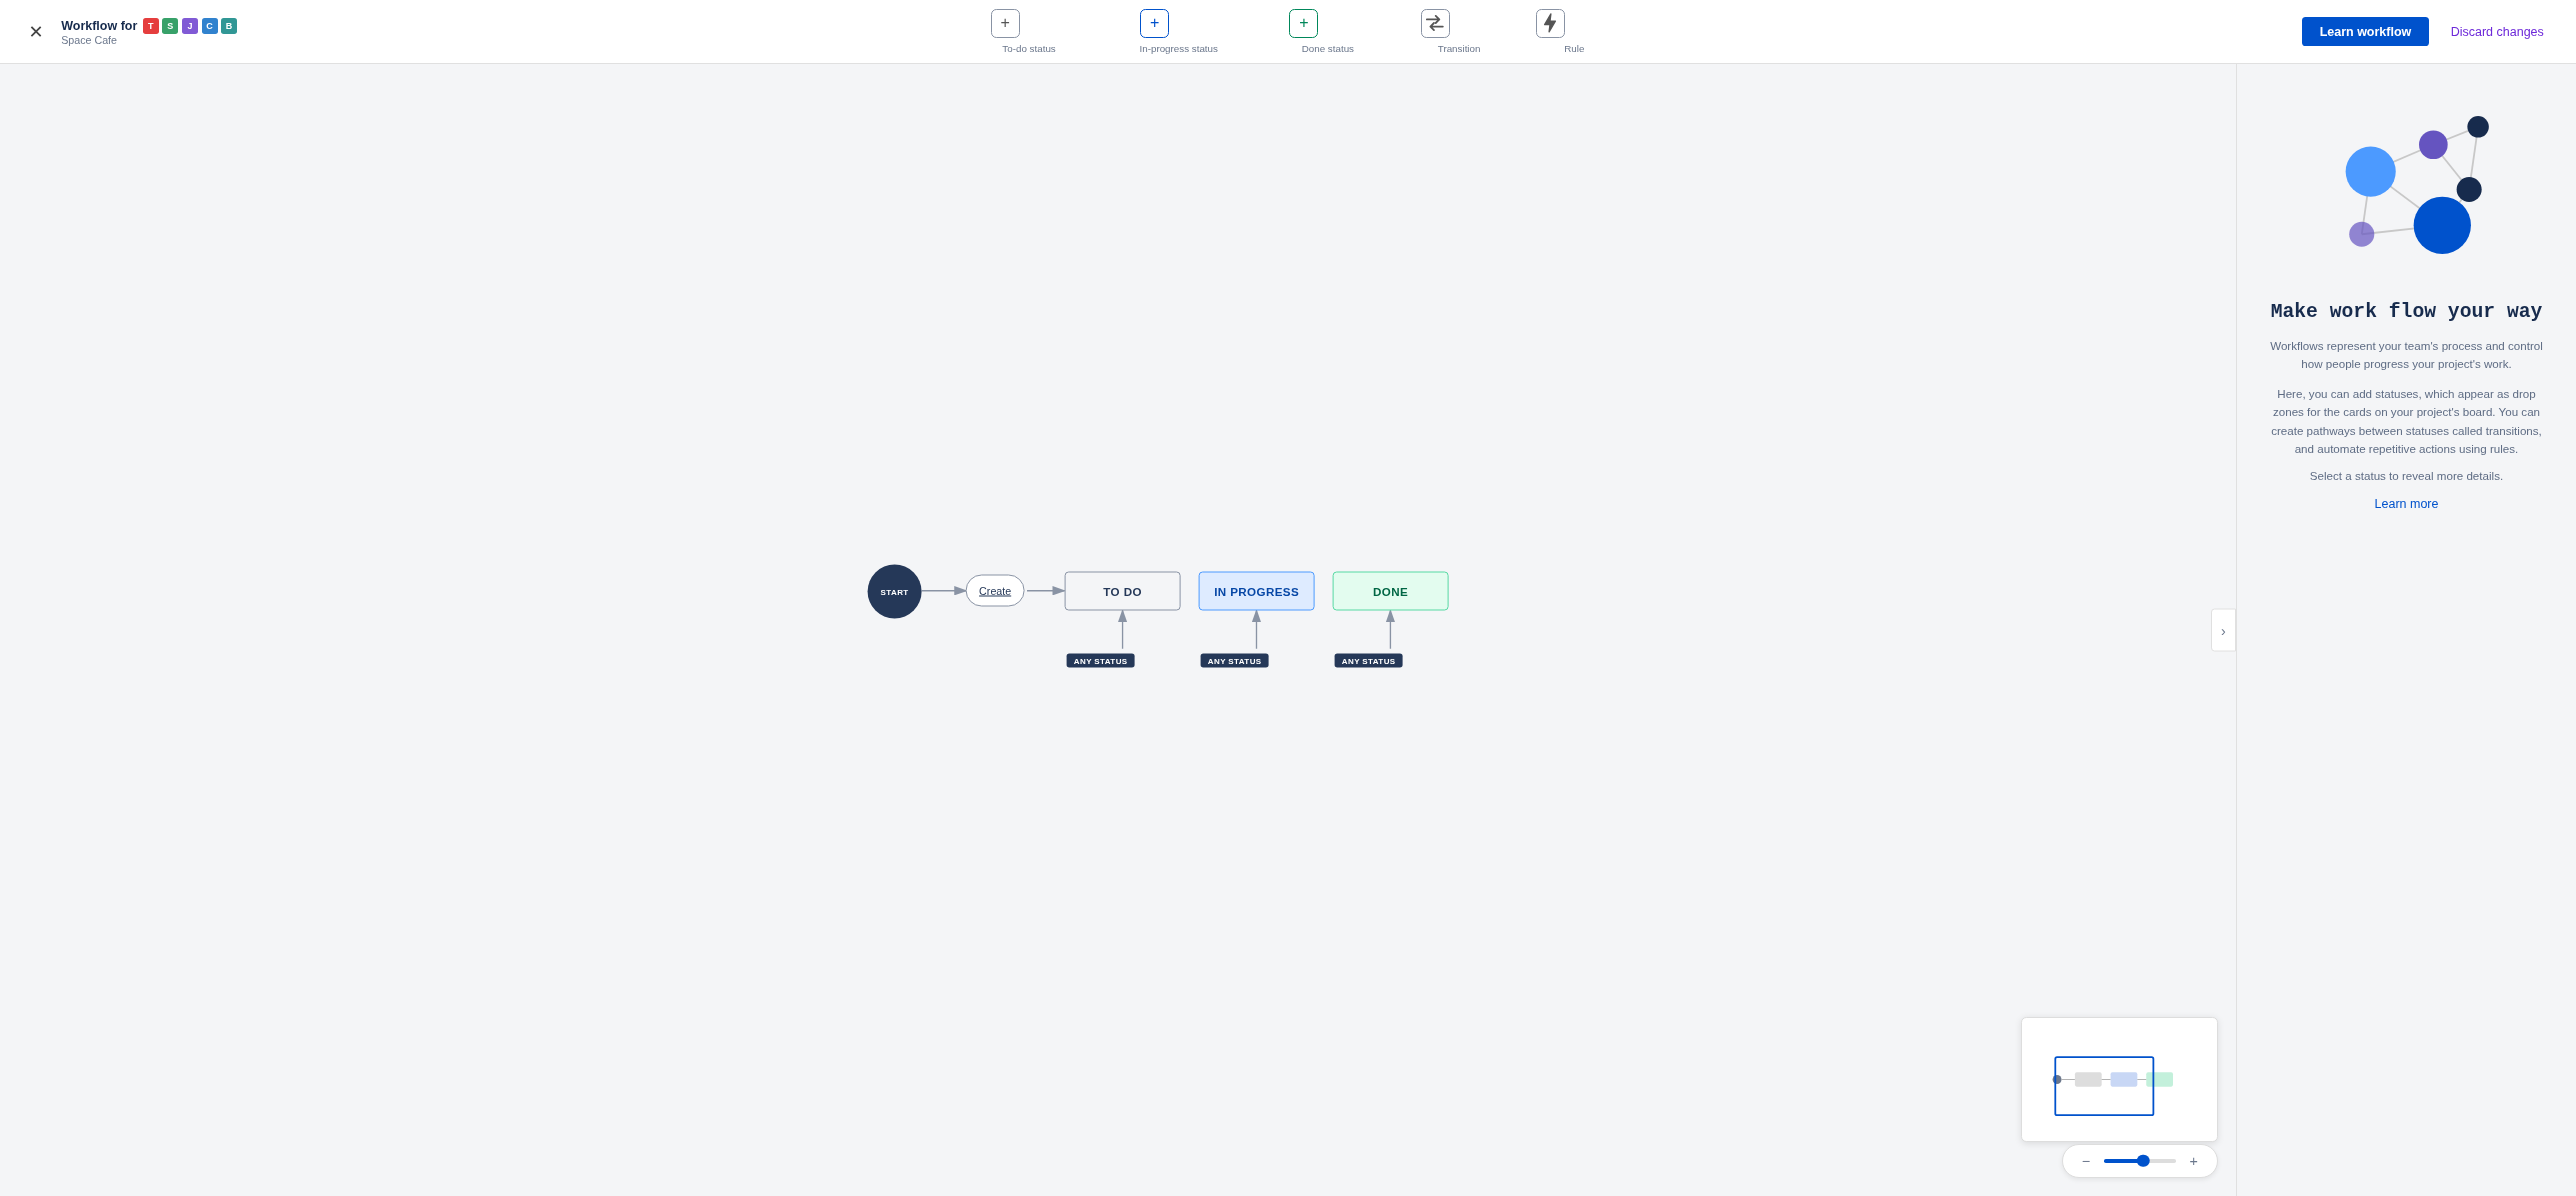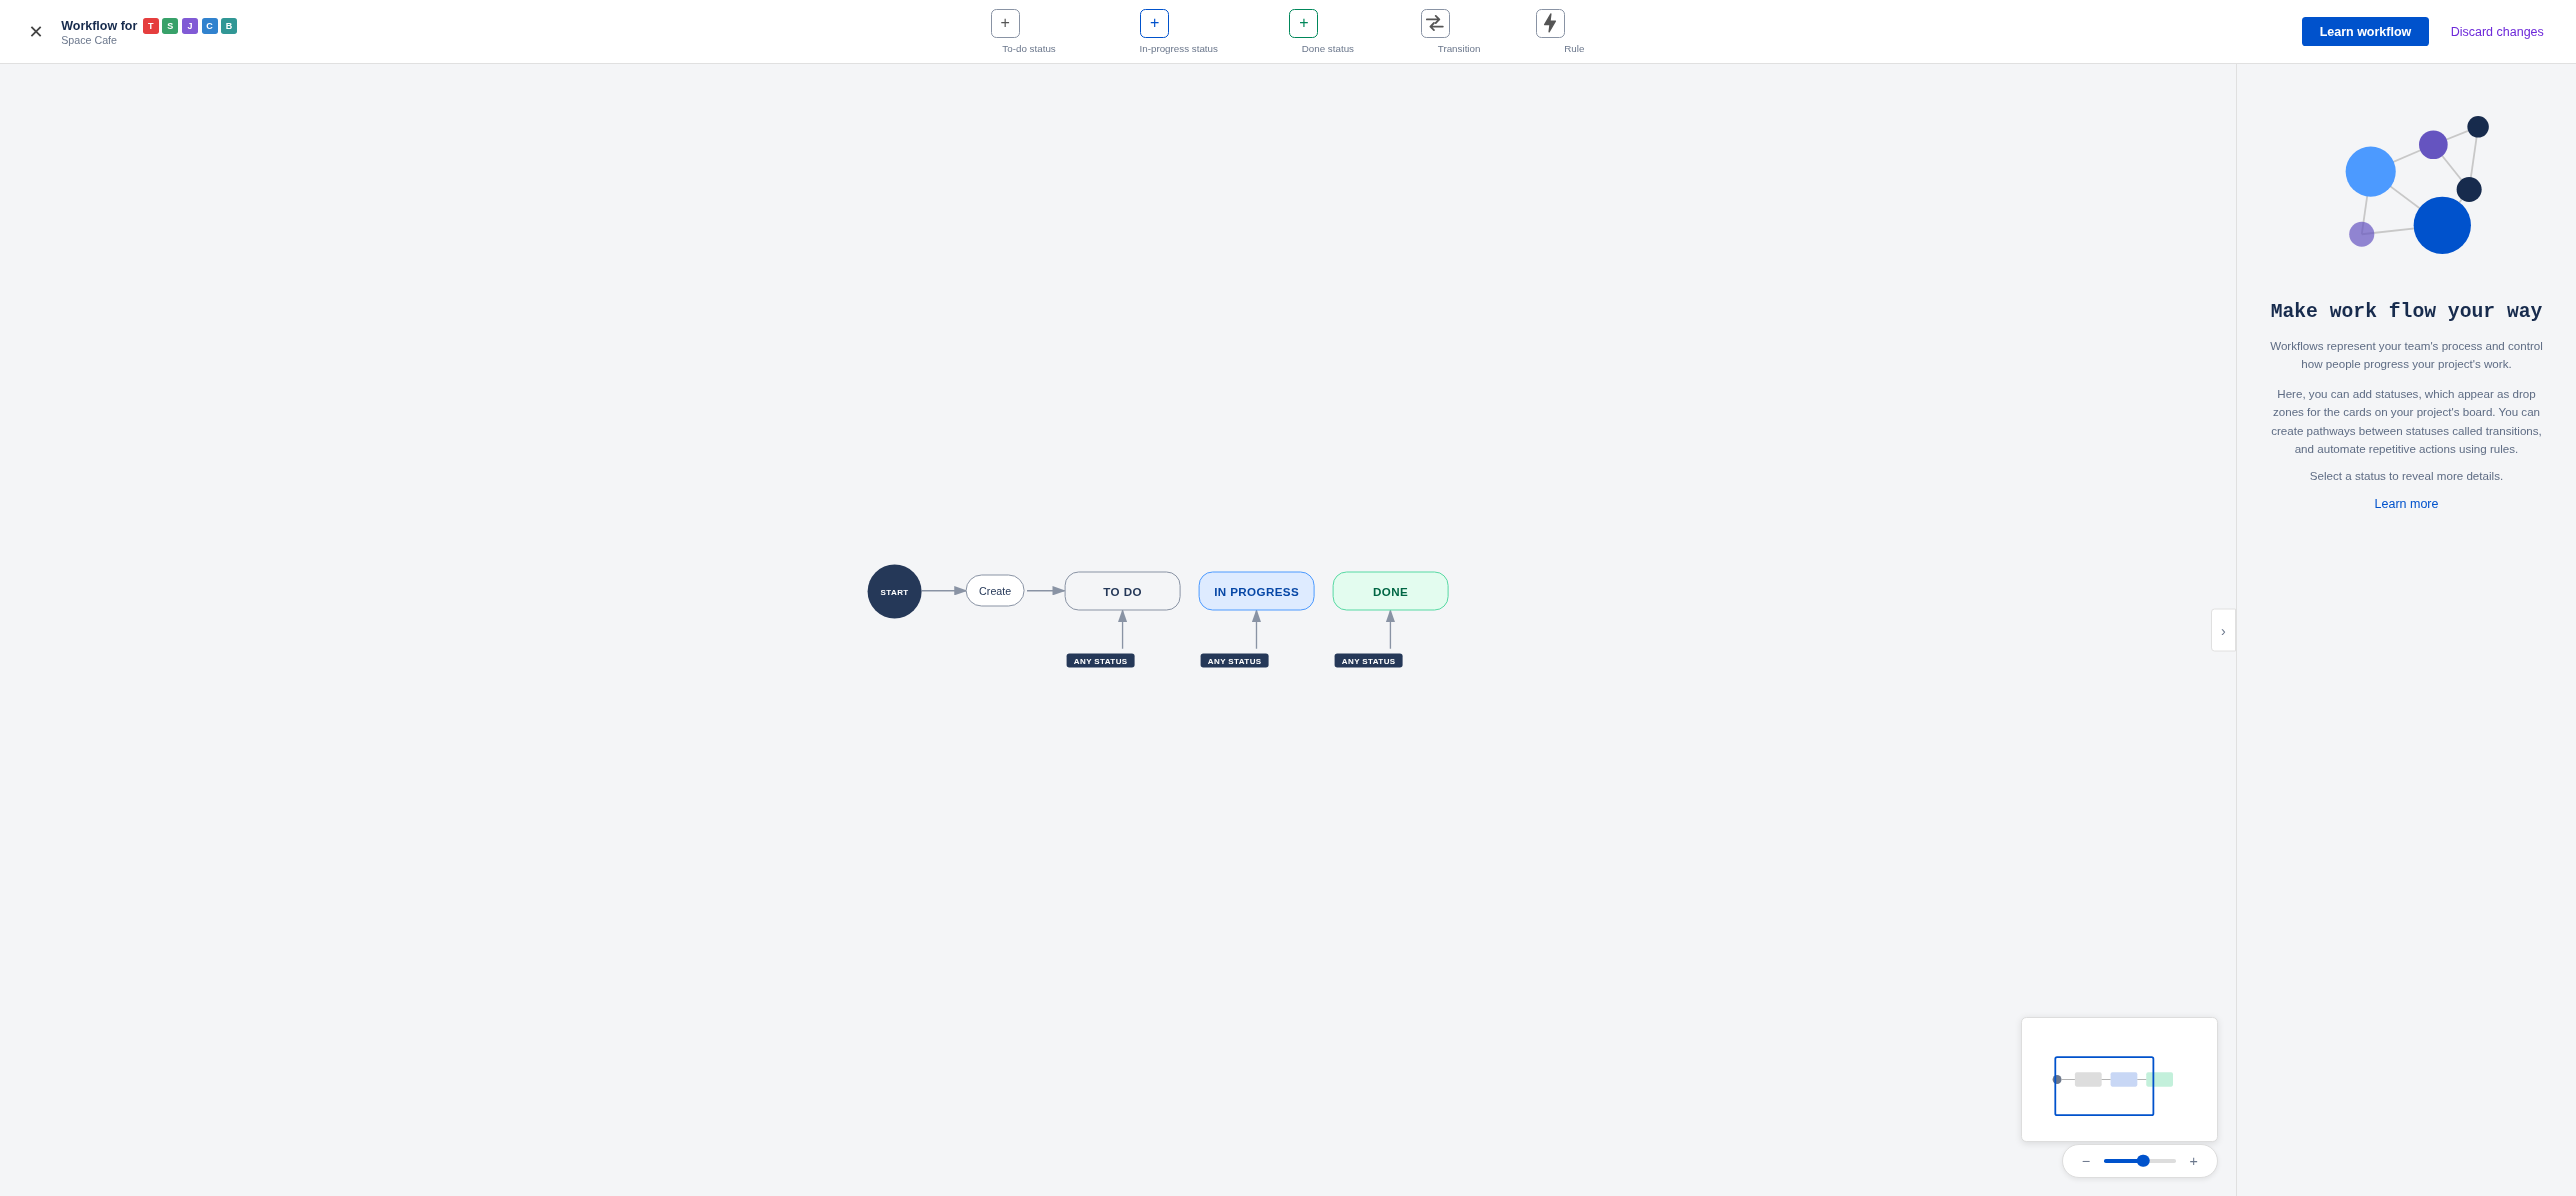--- a/index.html
+++ b/index.html
@@ -150,21 +150,21 @@
       color: #fff;
       font-size: 8px;
       font-weight: 700;
       letter-spacing: 0.4px;
     }
 
     
     .status-node {
       position: absolute;
       height: 39px;
-      border-radius: 14px;
+      border-radius: 4px;
       display: flex; align-items: center; justify-content: center;
       font-size: 11.6px;
       font-weight: 700;
       letter-spacing: 0.4px;
       cursor: pointer;
       min-width: 107px;
     }
     .status-todo {
       background: #f4f5f7;
       border: 1.8px solid #8993a4;
@@ -186,20 +186,21 @@
       position: absolute;
       height: 32px;
       padding: 0 12.5px;
       border-radius: 16px;
       border: 1.8px solid #8993a4;
       background: #fff;
       display: flex; align-items: center; justify-content: center;
       font-size: 10.7px;
       color: #253858;
       cursor: pointer;
+      text-decoration: underline;
     }
 
     
     .any-status-label {
       position: absolute;
       background: #253858;
       color: #fff;
       font-size: 8px;
       font-weight: 700;
       padding: 2.7px 7.2px;

